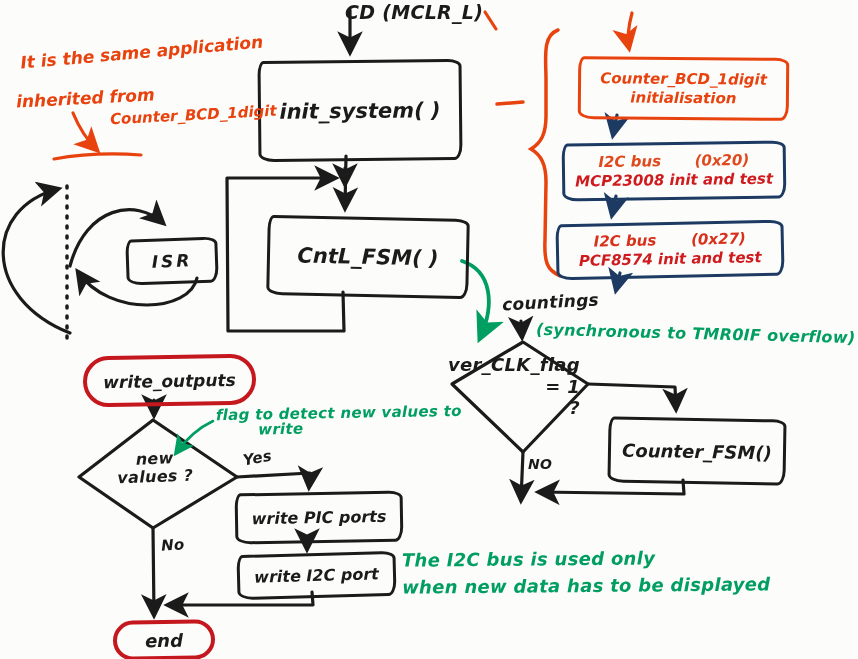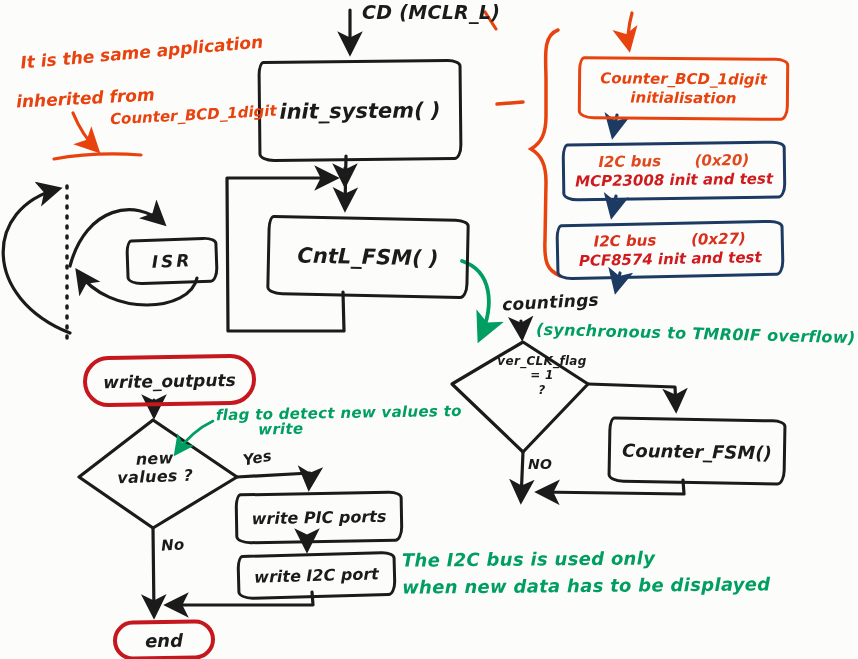--- a/index.html
+++ b/index.html
@@ -87,21 +87,21 @@
       <path d="M73,113 C 80,130 88,141 97,150" marker-end="url(#m-orange)"></path>
       <path d="M54,159 C 82,154 114,153 141,155"></path>
     </g>
 
     <g fill="none" stroke="#009e61" stroke-linecap="round">
       <path stroke-width="3.8" d="M462,261 C 492,271 495,305 480,338" marker-end="url(#m-green)"></path>
       <path stroke-width="2.6" d="M213,421 C 196,429 184,442 176,453" marker-end="url(#m-green)"></path>
     </g>
   </svg>
 
-  <div class="abs hand" style="left:362px;top:1px;font-size:19px;">CD (MCLR_L)</div>
+  <div class="abs hand" style="left:345px;top:1px;font-size:19px;">CD (MCLR_L)</div>
 
   <div class="box" style="left:258px;top:60px;width:198px;height:95px;font-size:21px;transform:rotate(-0.6deg);">
     <span>init_system( )</span>
   </div>
 
   <div class="box" style="left:267px;top:217px;width:196px;height:74px;font-size:21px;transform:rotate(1.2deg);">
     <span>CntL_FSM( )</span>
   </div>
 
   <div class="box" style="left:126px;top:238px;width:86px;height:40px;font-size:17px;letter-spacing:3px;transform:rotate(-2deg);">
@@ -135,21 +135,21 @@
         <span>I2C bus</span>
         <span>(0x27)</span>
       </span>
       <span style="color:#cf1b1e;">PCF8574 init and test</span>
     </div>
   </div>
 
   <div class="abs hand" style="left:502px;top:292px;font-size:17px;transform:rotate(-3deg);">countings</div>
   <div class="abs hand green" style="left:536px;top:324px;font-size:16px;transform:rotate(1.5deg);white-space:nowrap;">(synchronous to TMR0IF overflow)</div>
 
-  <div class="abs hand pre" style="left:472px;top:354px;width:140px;text-align:center;font-size:12px;line-height:1.2;">ver_CLK_flag
+  <div class="abs hand pre" style="left:440px;top:354px;width:140px;text-align:right;font-size:18px;line-height:1.2;">ver_CLK_flag
 = 1
 ?</div>
   <div class="abs hand" style="left:528px;top:456px;font-size:14px;">NO</div>
 
   <div class="box" style="left:608px;top:418px;width:172px;height:60px;font-size:18px;transform:rotate(1deg);">
     <span>Counter_FSM()</span>
   </div>
 
   <div class="stadium" style="left:83px;top:355px;width:165px;height:43px;font-size:17px;transform:rotate(-1deg);">
     <span>write_outputs</span>

